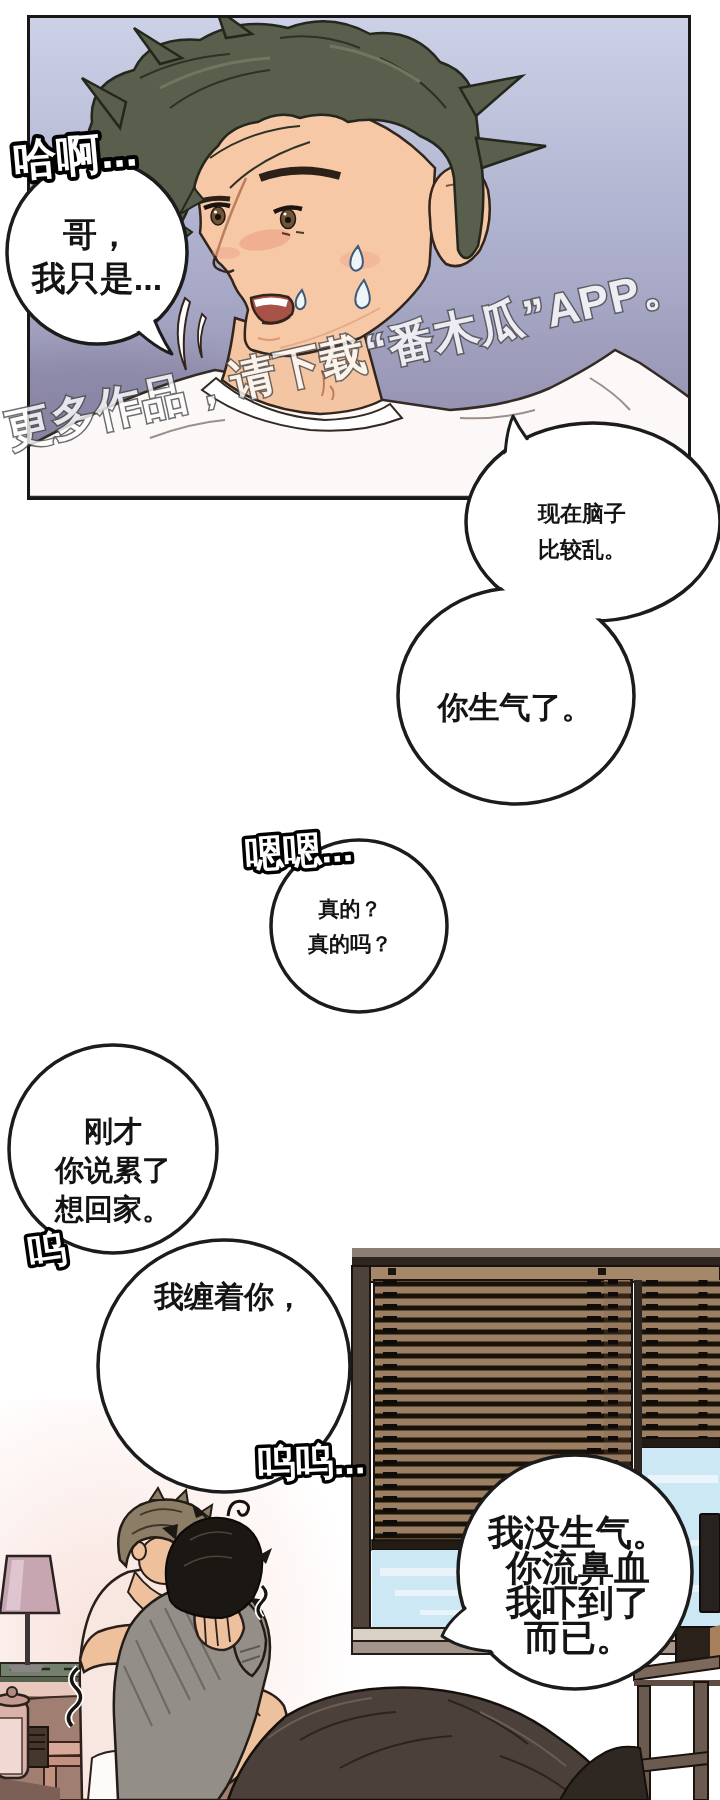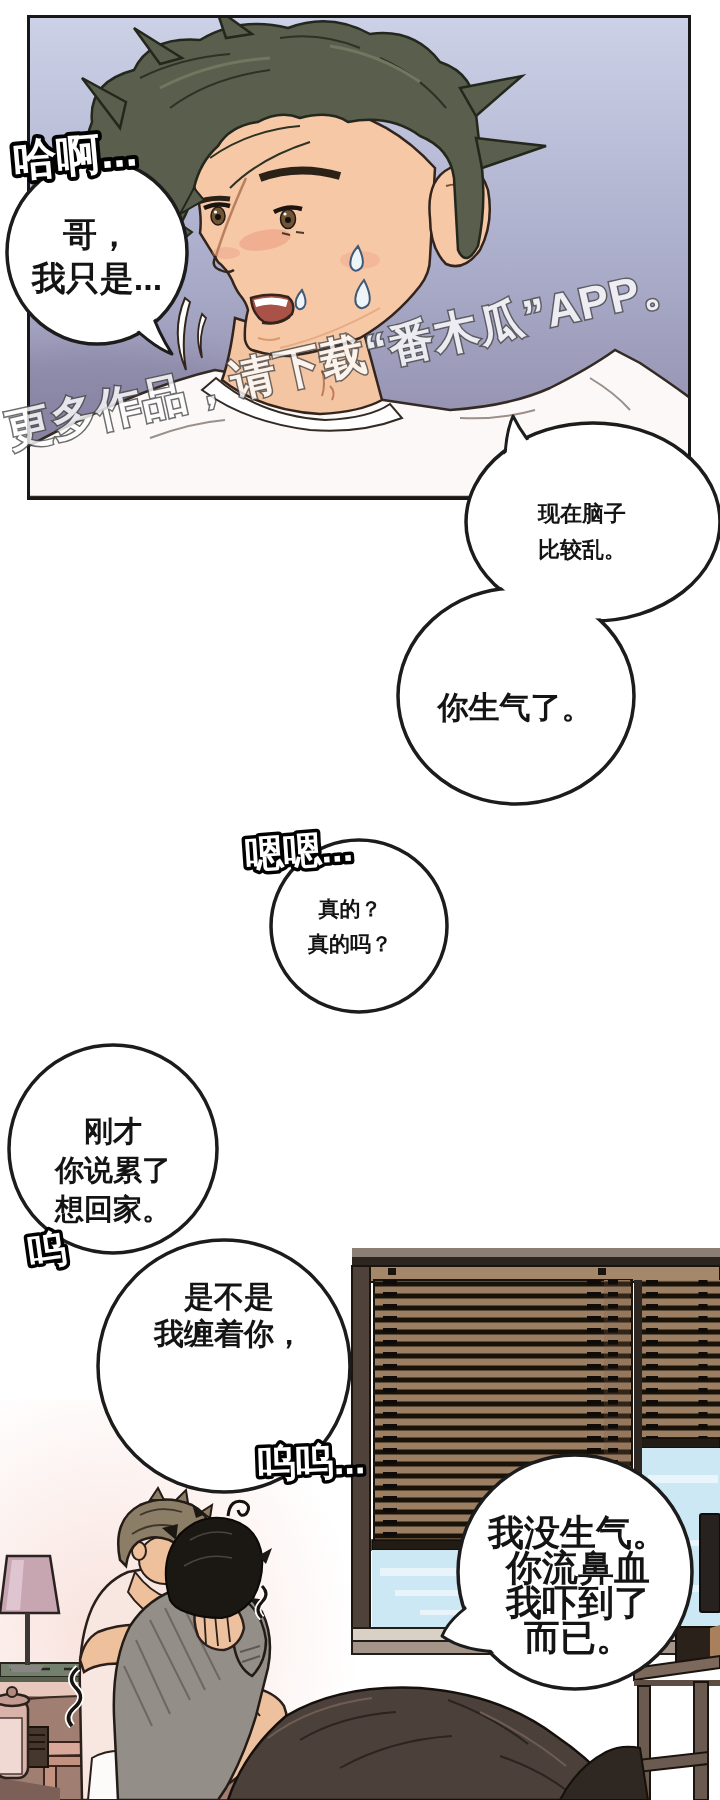--- a/index.html
+++ b/index.html
@@ -299,21 +299,20 @@
   <div class="btxt" style="left:270px;top:891px;width:160px;font-size:21px;line-height:35px;">
     <span>真的？</span>
     <span>真的吗？</span>
   </div>
   <div class="btxt" style="left:33px;top:1098px;width:160px;font-size:29px;line-height:39px;margin-top:14px;">
     <span>刚才</span>
     <span>你说累了</span>
     <span>想回家。</span>
   </div>
   <div class="btxt" style="left:124px;top:1278px;width:210px;font-size:30px;line-height:37px;">
-    <span>是不是</span>
     <span>我缠着你，</span>
   </div>
   <div class="btxt" style="left:468px;top:1515px;width:220px;font-size:36px;line-height:35px;">
     <span>我没生气。</span>
     <span>你流鼻血</span>
     <span>我吓到了</span>
     <span>而已。</span>
   </div>
 
 </div>

